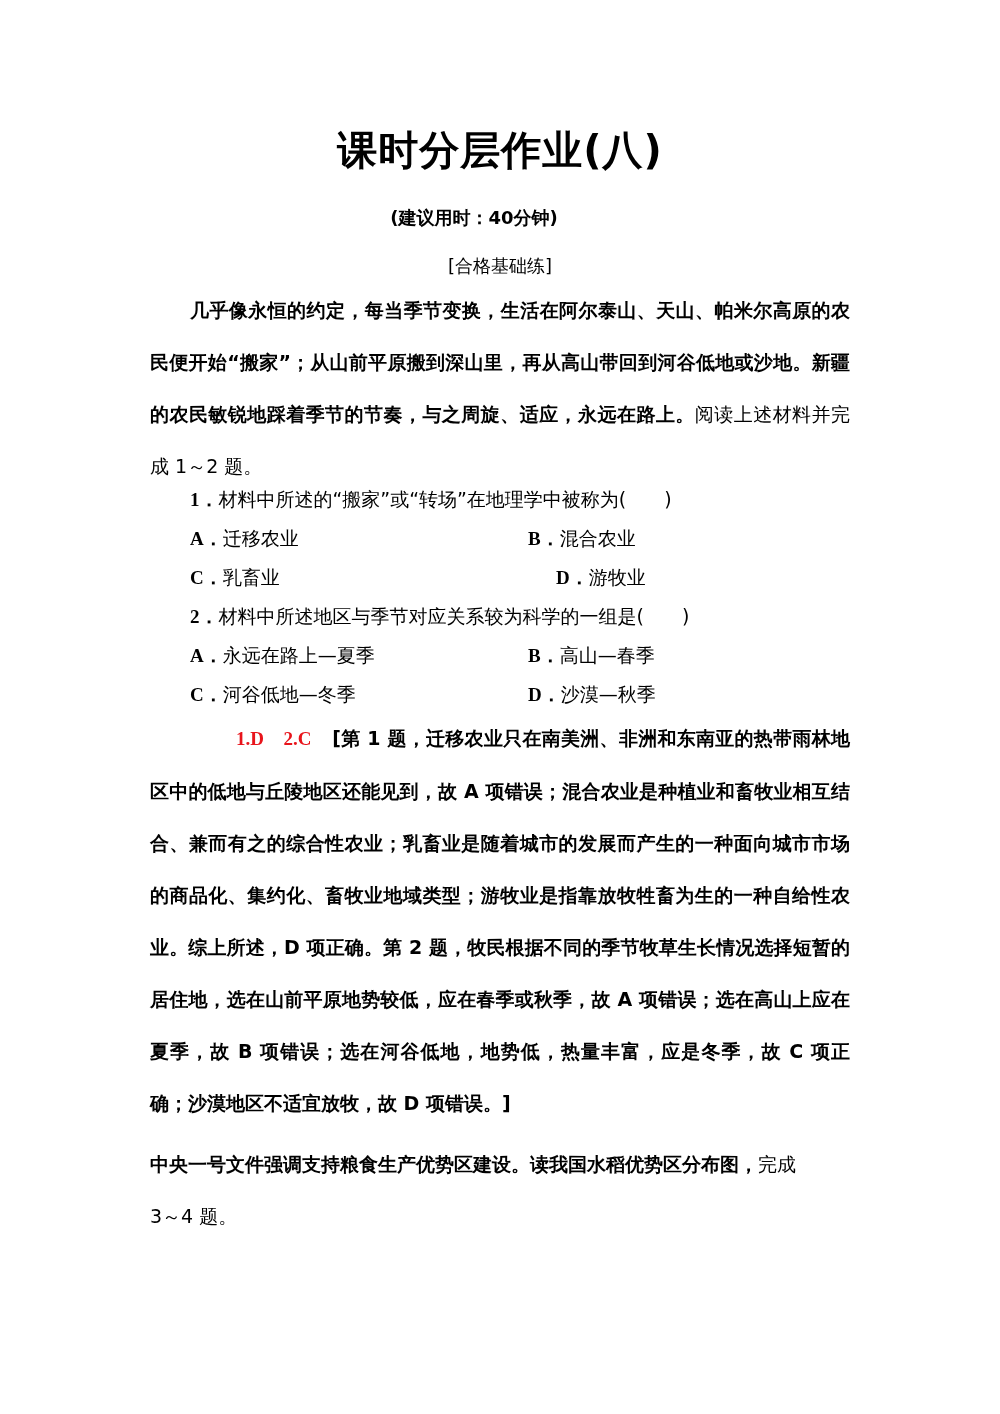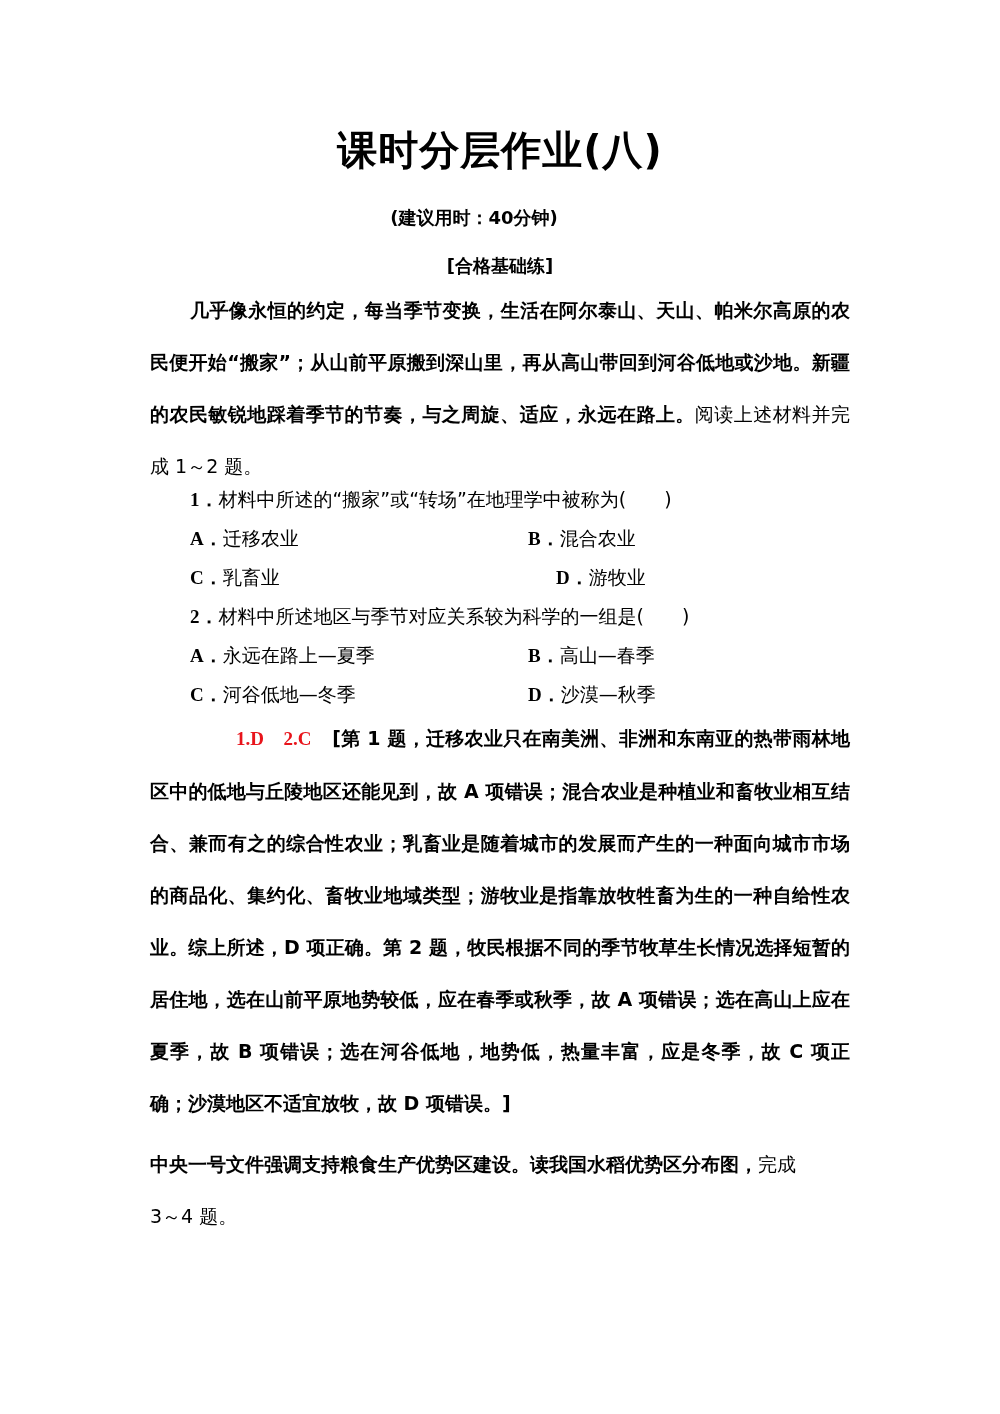--- a/index.html
+++ b/index.html
@@ -3,21 +3,21 @@
 <meta charset="utf-8">
 <style>
   html, body { margin: 0; padding: 0; background: #ffffff; }
   body { width: 1000px; height: 1414px; position: relative; overflow: hidden; color: #000; }
   .page { position: absolute; left: 0; top: 0; width: 1000px; height: 1414px; padding-left: 10px; }
   .title { position: absolute; top: 122px; left: 0; width: 1000px; text-align: center;
     font-family: "DejaVu Sans", sans-serif; font-weight: bold; font-size: 40px; line-height: 56px; letter-spacing: 1px; }
   .subtitle { position: absolute; top: 204px; left: 0; width: 908px; text-align: center;
     font-family: "DejaVu Sans", sans-serif; font-weight: bold; font-size: 18px; line-height: 28px; margin-left: 20px; }
   .section { position: absolute; top: 252px; left: 0; width: 1000px; text-align: center;
-    font-family: "DejaVu Sans", sans-serif; font-weight: bold; font-size: 18px; line-height: 28px; }
+    font-family: "DejaVu Sans", sans-serif; font-weight: normal; font-size: 18px; line-height: 28px; }
   .para { position: absolute; left: 150px; width: 700px; font-family: "DejaVu Sans", sans-serif;
     font-size: 19px; line-height: 52px; text-align: justify; }
   .bold { font-weight: bold; }
   .normal { font-weight: normal; }
   .intro { top: 284px; text-indent: 40px; }
   .q { position: absolute; left: 190px; font-family: "DejaVu Sans", sans-serif; font-size: 19px; line-height: 28px; }
   .num { font-family: "Liberation Serif", serif; font-weight: bold; }
   .opt { position: absolute; font-family: "DejaVu Sans", sans-serif; font-size: 19px; line-height: 28px; }
   .optl { font-family: "Liberation Serif", serif; font-weight: bold; }
   .answer { top: 712px; text-indent: 40px; font-weight: bold; }

